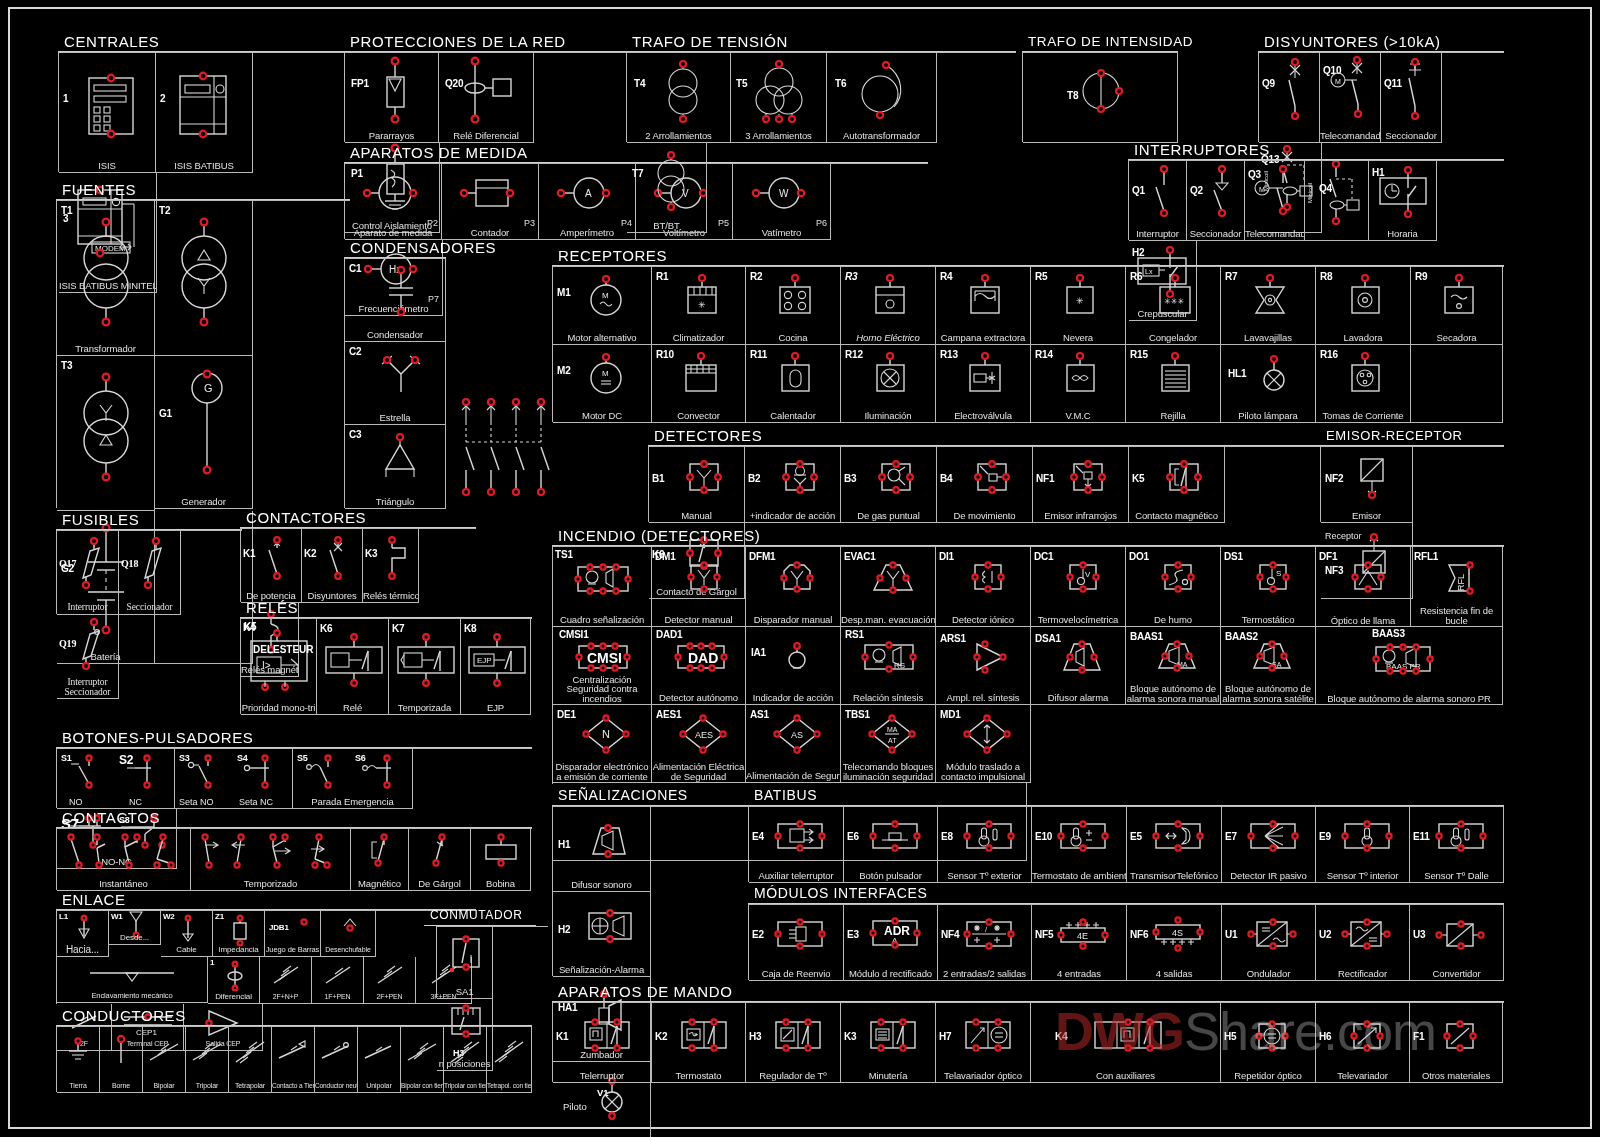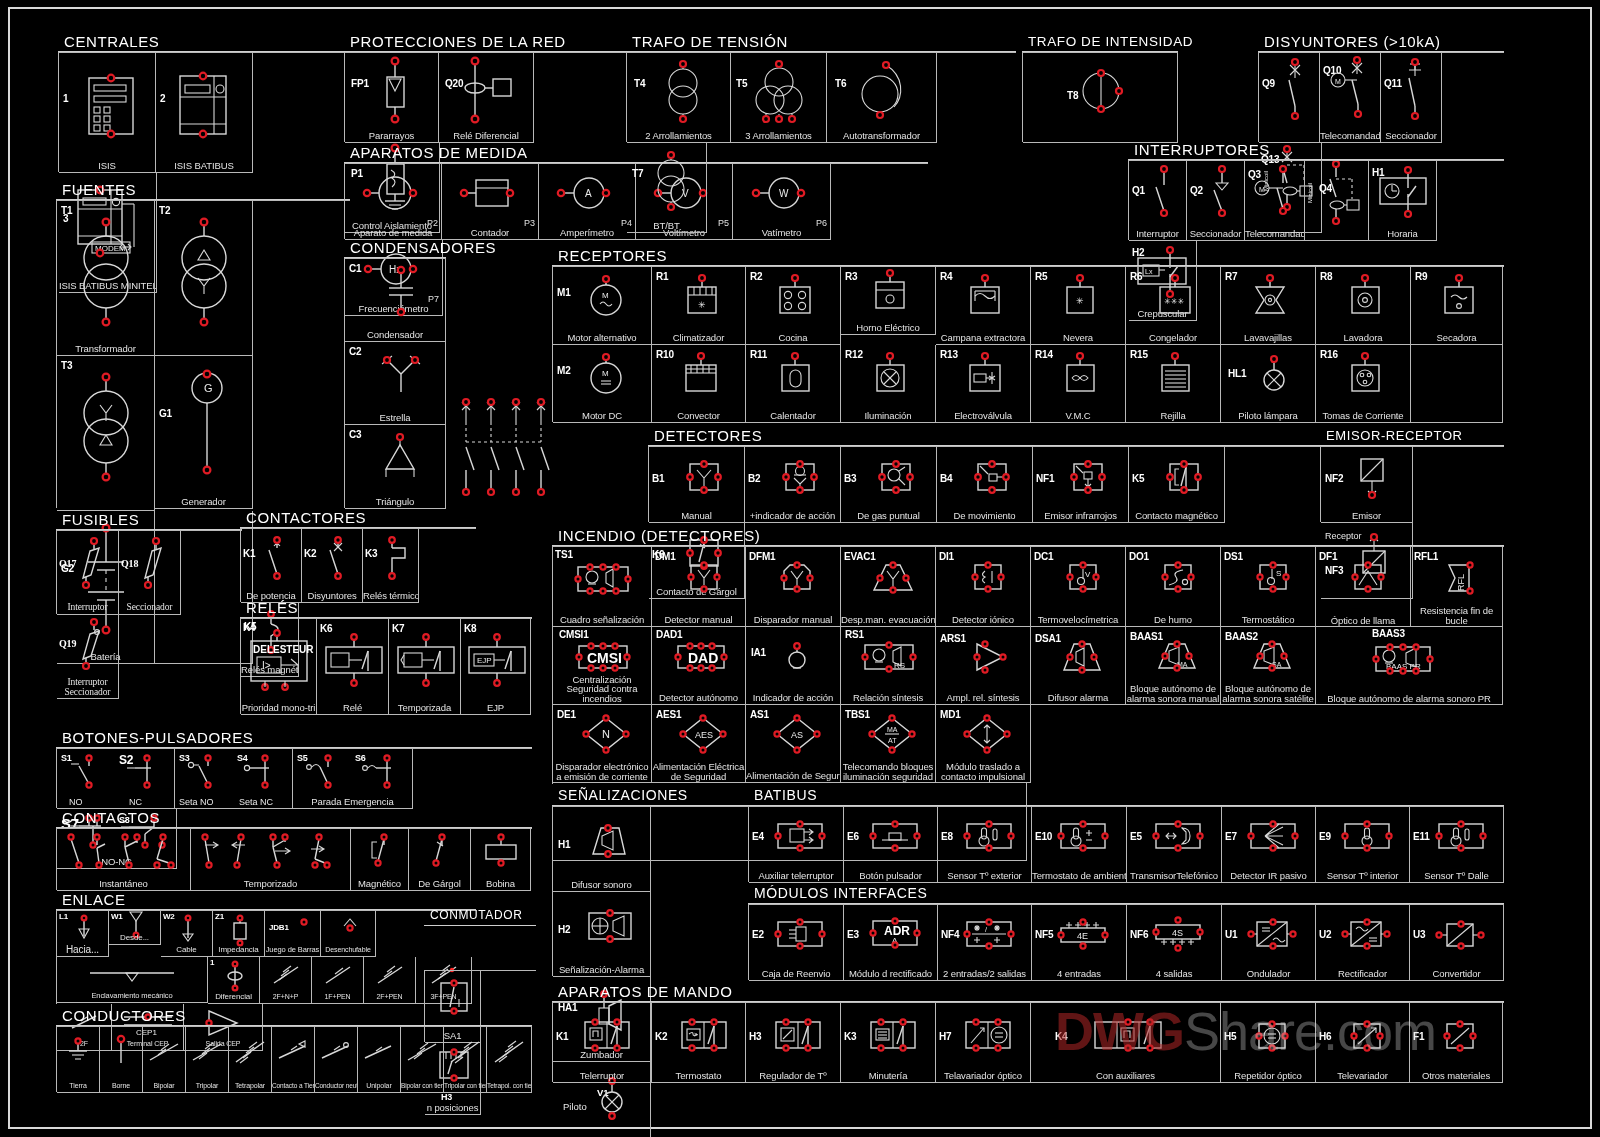--- a/index.html
+++ b/index.html
@@ -768,21 +768,21 @@
             <circle class="ln2" cx="22" cy="22" r="3.6"></circle>
               <circle class="ln2" cx="36" cy="22" r="3.6"></circle>
             <circle class="ln2" cx="22" cy="33" r="3.6"></circle>
               <circle class="ln2" cx="36" cy="33" r="3.6"></circle>
             <line class="ln" x1="29" y1="5" x2="29" y2="14"></line>
             <circle class="node" cx="29" cy="5" r="3"></circle>
           </svg>
         </div>
         <div class="cap">Cocina</div>
       </div>
-      <div class="cell" style="width:95px;height:68px;">
+      <div class="cell" style="width:95px;height:78px;font-style:italic;">
         <div class="ref tl">R3</div>
         <div class="sym">
           <svg width="54" height="52" viewBox="0 0 54 52">
             <rect class="ln" x="15" y="14" width="28" height="26"></rect>
             <line class="ln2" x1="15" y1="22" x2="43" y2="22"></line>
             <circle class="ln2" cx="29" cy="31" r="4"></circle>
             <line class="ln" x1="29" y1="5" x2="29" y2="14"></line>
             <circle class="node" cx="29" cy="5" r="3"></circle>
           </svg>
         </div>
@@ -2551,21 +2551,21 @@
             <circle class="node" cx="16" cy="17" r="2.6"></circle>
           </svg>
         </div>
         <div class="cap" style="font-size:7px">Salida CEP</div>
       </div>
     </div>
   </div>
 
   <div class="panel" style="left:424px; top:906px; width:112px; height:92px;">
     <div class="panel-title" style="width:112px;font-size:12px;">CONMUTADOR</div>
-    <div class="grid" style="left:0; top:20px; width:112px; height:72px;margin-top:44px;">
+    <div class="grid" style="left:12px; top:20px; width:112px; height:72px;">
       <div class="cell" style="width:56px;height:72px;">
         <div class="sym">
           <svg width="46" height="50" viewBox="0 0 46 50">
             <rect class="ln" x="11" y="8" width="26" height="28"></rect>
             <line class="ln" x1="24" y1="12" x2="20" y2="32"></line>
             <line class="ln2" x1="29" y1="24" x2="29" y2="32"></line>
             <circle class="node" cx="24" cy="8" r="2.6"></circle>
               <circle class="node" cx="24" cy="36" r="2.6"></circle>
           </svg>
         </div>

